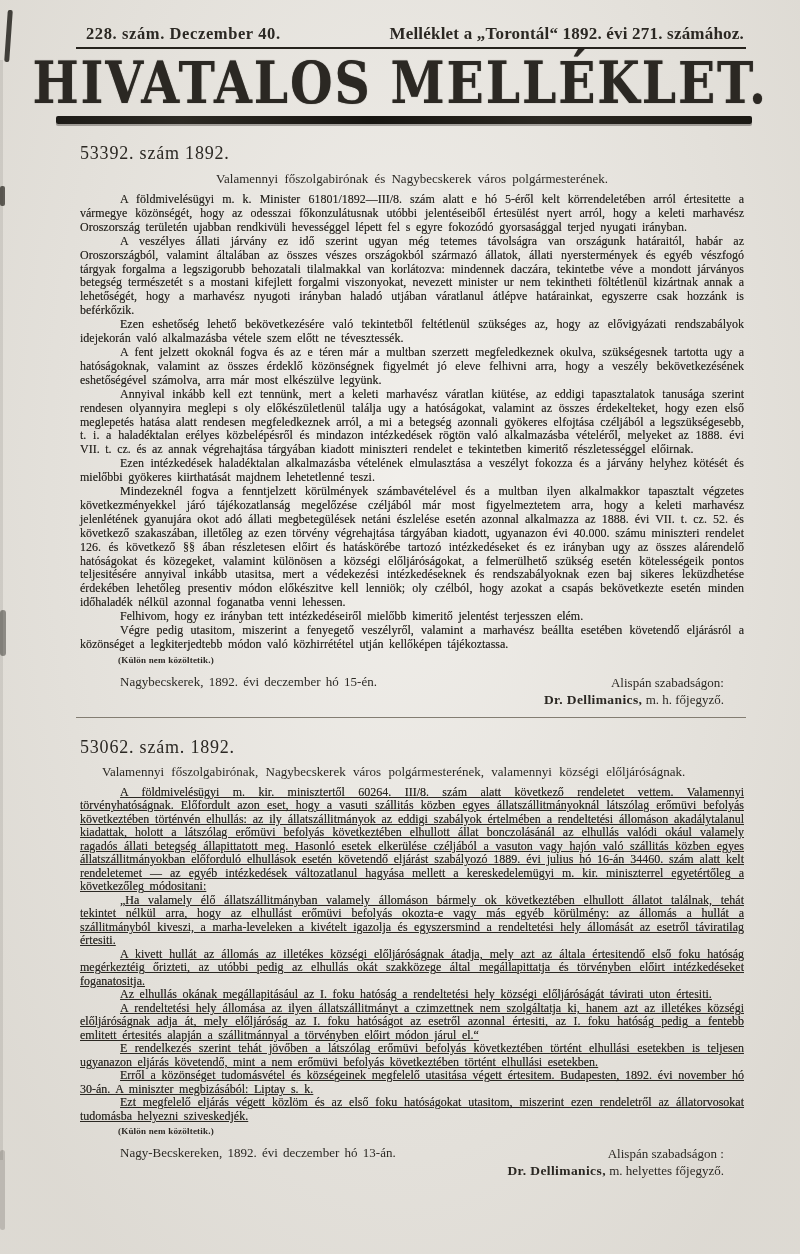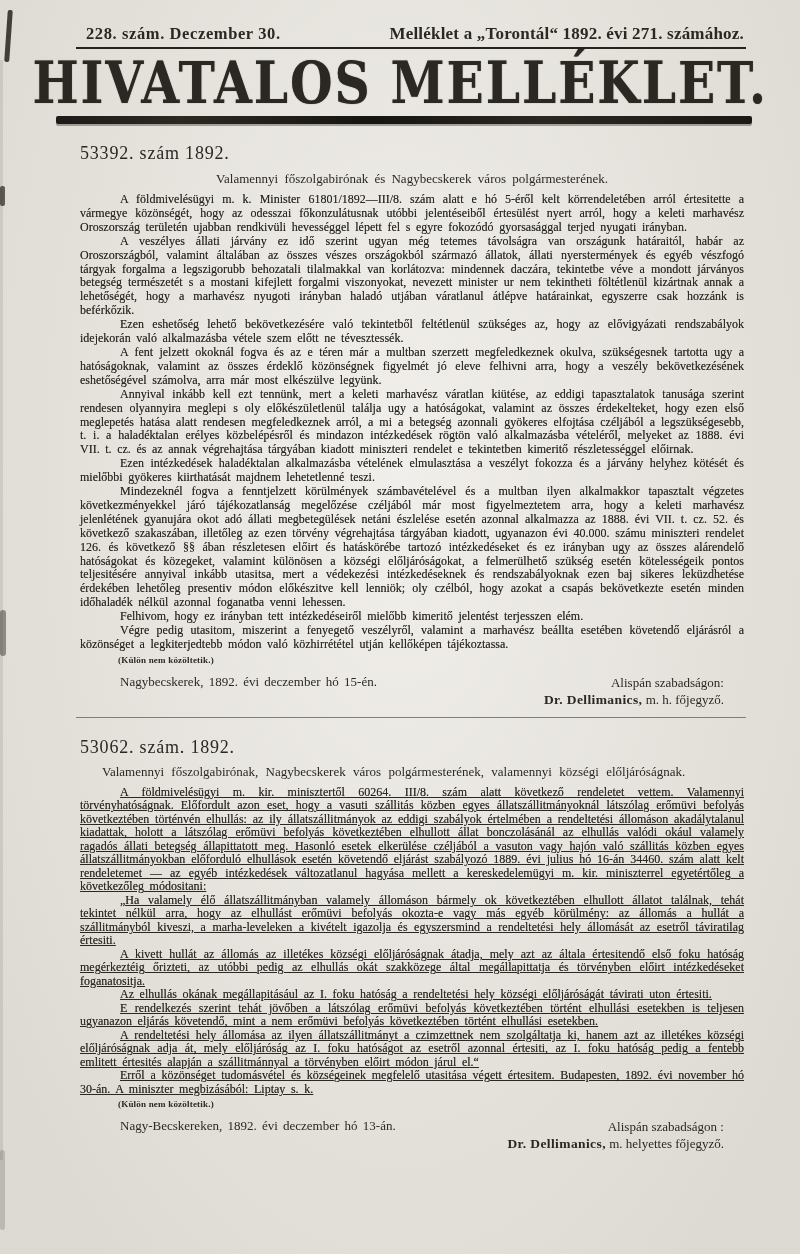--- a/index.html
+++ b/index.html
@@ -83,21 +83,21 @@
 
 <div class="page">
 
   <div class="artifact a1"></div>
   <div class="artifact a2"></div>
   <div class="artifact a3"></div>
   <div class="artifact a4"></div>
   <div class="artifact a5"></div>
 
   <div class="header-row">
-    <span class="issue-left">228. szám. Deczember 30.</span>
+    <span class="issue-left">228. szám. Deczember 40.</span>
     <span class="issue-right">Melléklet a „Torontál“ 1892. évi 271. számához.</span>
   </div>
   <div class="thin-rule"></div>
   <div class="masthead-wrap">
     <span class="masthead">HIVATALOS MELLÉKLET.</span>
   </div>
   <div class="thick-bar"></div>
 
   <div class="doc doc1">
     <div class="doc-ref">53392. szám 1892.</div>
@@ -124,23 +124,24 @@
 
   <div class="doc-divider"></div>
 
   <div class="doc doc2">
     <div class="doc-ref">53062. szám. 1892.</div>
     <div class="addressee-left">Valamennyi főszolgabirónak, Nagybecskerek város polgármesterének, valamennyi községi előljáróságnak.</div>
     <p class="para first">A földmivelésügyi m. kir. minisztertől 60264. III/8. szám alatt következő rendeletet vettem. Valamennyi törvényhatóságnak. Előfordult azon eset, hogy a vasuti szállitás közben egyes állatszállitmányoknál látszólag erőmüvi befolyás következtében történvén elhullás: az ily állatszállitmányok az eddigi szabályok értelmében a rendeltetési állomáson akadálytalanul kiadattak, holott a látszólag erőmüvi befolyás következtében elhullott állat bonczolásánál az elhullás valódi okául valamely ragadós állati betegség állapittatott meg. Hasonló esetek elkerülése czéljából a vasuton vagy hajón való szállitás közben egyes állatszállitmányokban előforduló elhullások esetén követendő eljárást szabályozó 1889. évi julius hó 16-án 34460. szám alatt kelt rendeletemet — az egyéb intézkedések változatlanul hagyása mellett a kereskedelemügyi m. kir. miniszterrel egyetértőleg a következőleg módositani:</p>
     <p class="para">„Ha valamely élő állatszállitmányban valamely állomáson bármely ok következtében elhullott állatot találnak, tehát tekintet nélkül arra, hogy az elhullást erőmüvi befolyás okozta-e vagy más egyéb körülmény: az állomás a hullát a szállitmányból kiveszi, a marha-leveleken a kivételt igazolja és egyszersmind a rendeltetési hely állomását az esetről táviratilag értesiti.</p>
     <p class="para">A kivett hullát az állomás az illetékes községi előljáróságnak átadja, mely azt az általa értesitendő első foku hatóság megérkeztéig őrizteti, az utóbbi pedig az elhullás okát szakközege által megállapittatja és törvényben előirt intézkedéseket foganatositja.</p>
     <p class="para">Az elhullás okának megállapitásául az I. foku hatóság a rendeltetési hely községi előljáróságát távirati uton értesiti.</p>
+    <p class="para">A rendeltetési hely állomása az ilyen állatszállitmányt a czimzettnek nem szolgáltatja ki, hanem azt az illetékes községi előljáróságnak adja át, mely előljáróság az I. foku hatóságot az esetről azonnal értesiti, az I. foku hatóság pedig a fentebb emlitett értesités alapján a szállitmánnyal a törvényben előirt módon járul el.“</p>
     <p class="para">E rendelkezés szerint tehát jövőben a látszólag erőmüvi befolyás következtében történt elhullási esetekben is teljesen ugyanazon eljárás követendő, mint a nem erőmüvi befolyás következtében történt elhullási esetekben.</p>
-    <p class="para">A rendeltetési hely állomása az ilyen állatszállitmányt a czimzettnek nem szolgáltatja ki, hanem azt az illetékes községi előljáróságnak adja át, mely előljáróság az I. foku hatóságot az esetről azonnal értesiti, az I. foku hatóság pedig a fentebb emlitett értesités alapján a szállitmánnyal a törvényben előirt módon járul el.“</p>
     <p class="para">Erről a közönséget tudomásvétel és községeinek megfelelő utasitása végett értesitem. Budapesten, 1892. évi november hó 30-án. A miniszter megbizásából: Liptay s. k.</p>
+    <p class="para">Ezt megfelelő eljárás végett közlöm és az első foku hatóságokat utasitom, miszerint ezen rendeletről az állatorvosokat tudomásba helyezni sziveskedjék.</p>
     <div class="doc-note">(Külön nem közöltetik.)</div>
     <div class="sig-row">
       <span class="dateline">Nagy-Becskereken, 1892. évi deczember hó 13-án.</span>
       <span class="sig-block">
         <span>Alispán szabadságon :</span><br>
         <span class="sig-name">Dr. Dellimanics,</span>
         <span>m. helyettes főjegyző.</span>
       </span>
     </div>
   </div>

